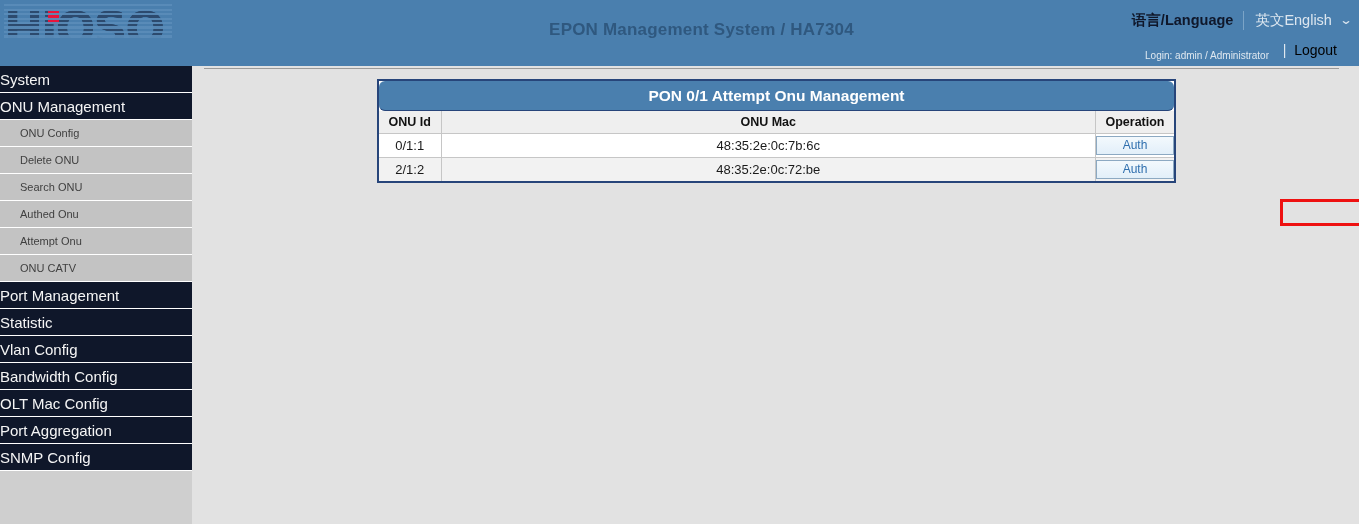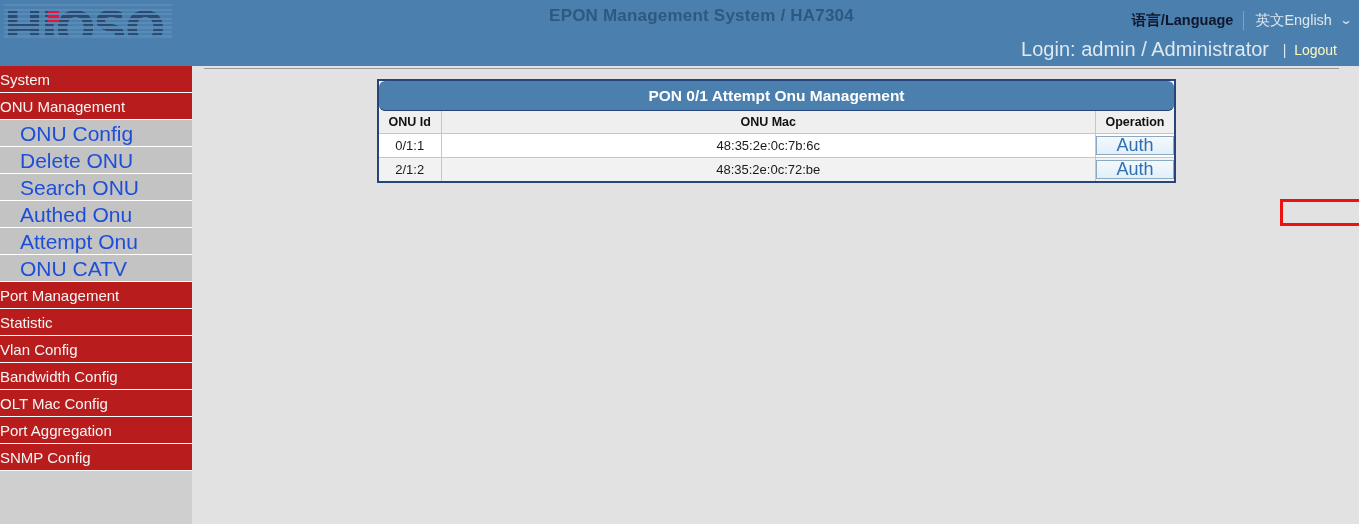--- a/index.html
+++ b/index.html
@@ -57,21 +57,21 @@
     pointer-events: none;
   }
   #logo-dot {
     position: absolute;
     left: 44px; top: 9px;
     width: 11px; height: 13px;
     background: #e8143c;
   }
   #app-title {
     position: absolute;
-    left: 0; top: 6px;
+    left: 0; top: 20px;
     width: 1359px;
     text-align: center;
     font-size: 17px;
     font-weight: bold;
     color: #2f587f;
     letter-spacing: 0.2px;
     padding-left: 44px;
   }
   #lang-box {
     position: absolute; right: 8px; top: 8px;
@@ -91,54 +91,54 @@
   #lang-caret {
     margin-left: 9px; font-size: 12px; color: #dce6ef;
     transform: scaleX(1.35);
   }
   #header-bottom {
     position: absolute; left: 0; top: 38px;
     width: 1359px; height: 28px;
     background: #4a7fae;
   }
   #login-info {
-    position: absolute; right: 90px; top: 0;
-    font-size: 20px; color: #dfe8f0;
+    position: absolute; right: 90px; top: 12px;
+    font-size: 10px; color: #dfe8f0;
     white-space: nowrap;
   }
   #logout-wrap {
     position: absolute; right: 22px; top: 4px;
     font-size: 14px; color: #dfe8f0;
     white-space: nowrap;
   }
   #logout-sep { color: #dfe8f0; padding-right: 4px; }
-  #logout-link { color: #fef9c3; text-decoration: none; cursor: pointer; }
+  #logout-link { color: #000000; text-decoration: none; cursor: pointer; }
 
   
   #sidebar {
     position: absolute; left: 0; top: 66px;
     width: 192px; height: 458px;
     background: #cfcfcf;
   }
   .nav-top {
     height: 27px; line-height: 27px;
-    background: #b91c1c;
+    background: #0f172a;
     color: #f5f5f5;
     font-size: 15px;
     padding-left: 0px;
     border-bottom: 1px solid #ffffff;
     cursor: pointer;
     white-space: nowrap;
     overflow: hidden;
   }
   .nav-sub {
     height: 27px; line-height: 27px;
     background: #c3c3c3;
-    color: #1d4ed8;
-    font-size: 21px;
+    color: #404040;
+    font-size: 11px;
     padding-left: 20px;
     border-bottom: 1px solid #ffffff;
     cursor: pointer;
     white-space: nowrap;
     overflow: hidden;
   }
   #sidebar-tail {
     background: #cfcfcf;
     height: 28px;
   }
@@ -200,21 +200,21 @@
   table.grid td:last-child { border-right: none; }
   table.grid tr.row-odd td { background: #ffffff; }
   table.grid tr.row-even td { background: #f2f2f2; }
   table.grid tr:last-child td { border-bottom: none; }
   .col-id { width: 62px; }
   .col-op { width: 68px; }
 
   .auth-btn {
     display: inline-block;
     width: 78px; height: 19px; line-height: 17px;
-    font-size: 18px;
+    font-size: 12px;
     color: #2f6fae;
     text-align: center;
     background: linear-gradient(to bottom, #f3f9fd 0%, #e2eff9 100%);
     border: 1px solid #8ca9c2;
     cursor: pointer;
     font-family: "Liberation Sans", sans-serif;
     padding: 0;
   }
   .auth-cell { padding: 2px 0 !important; }
 

